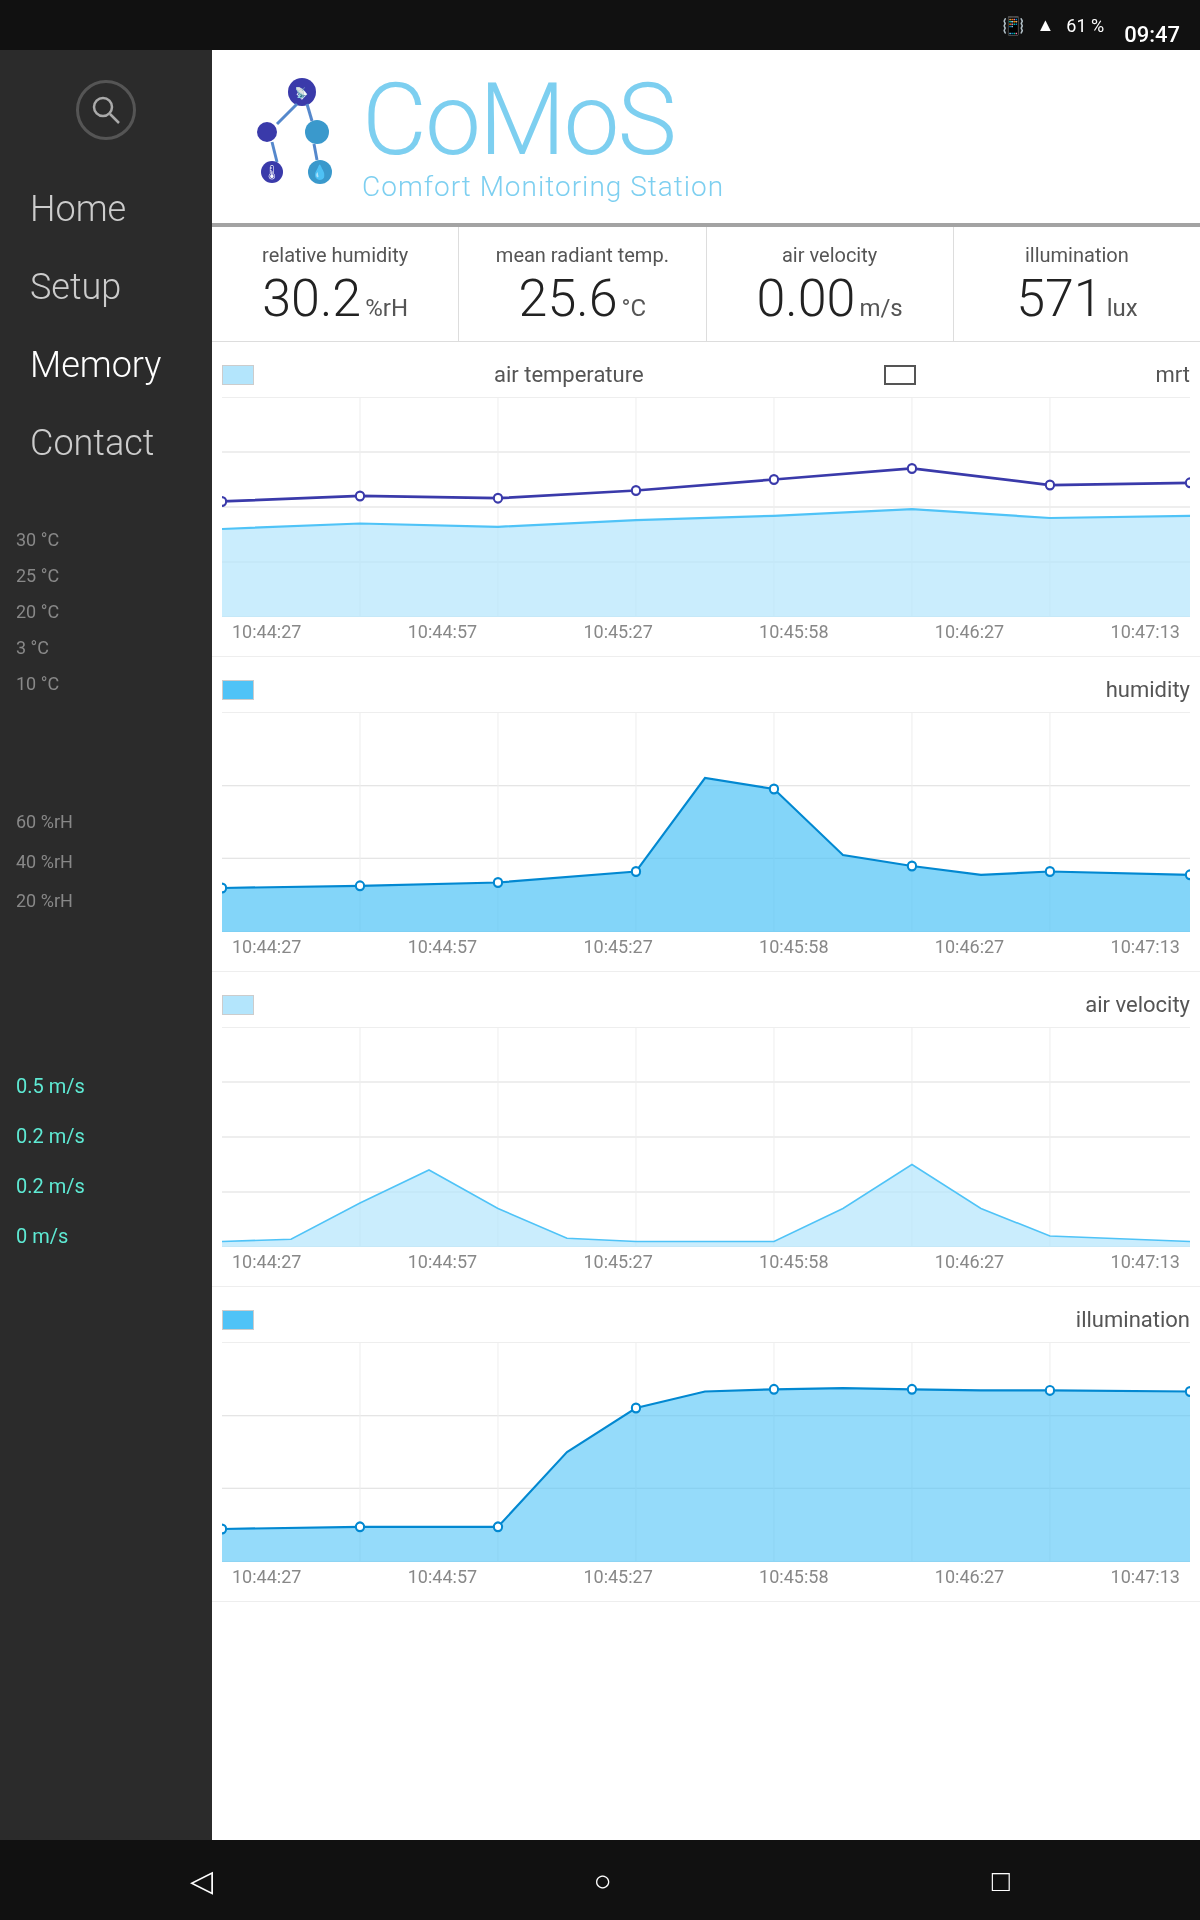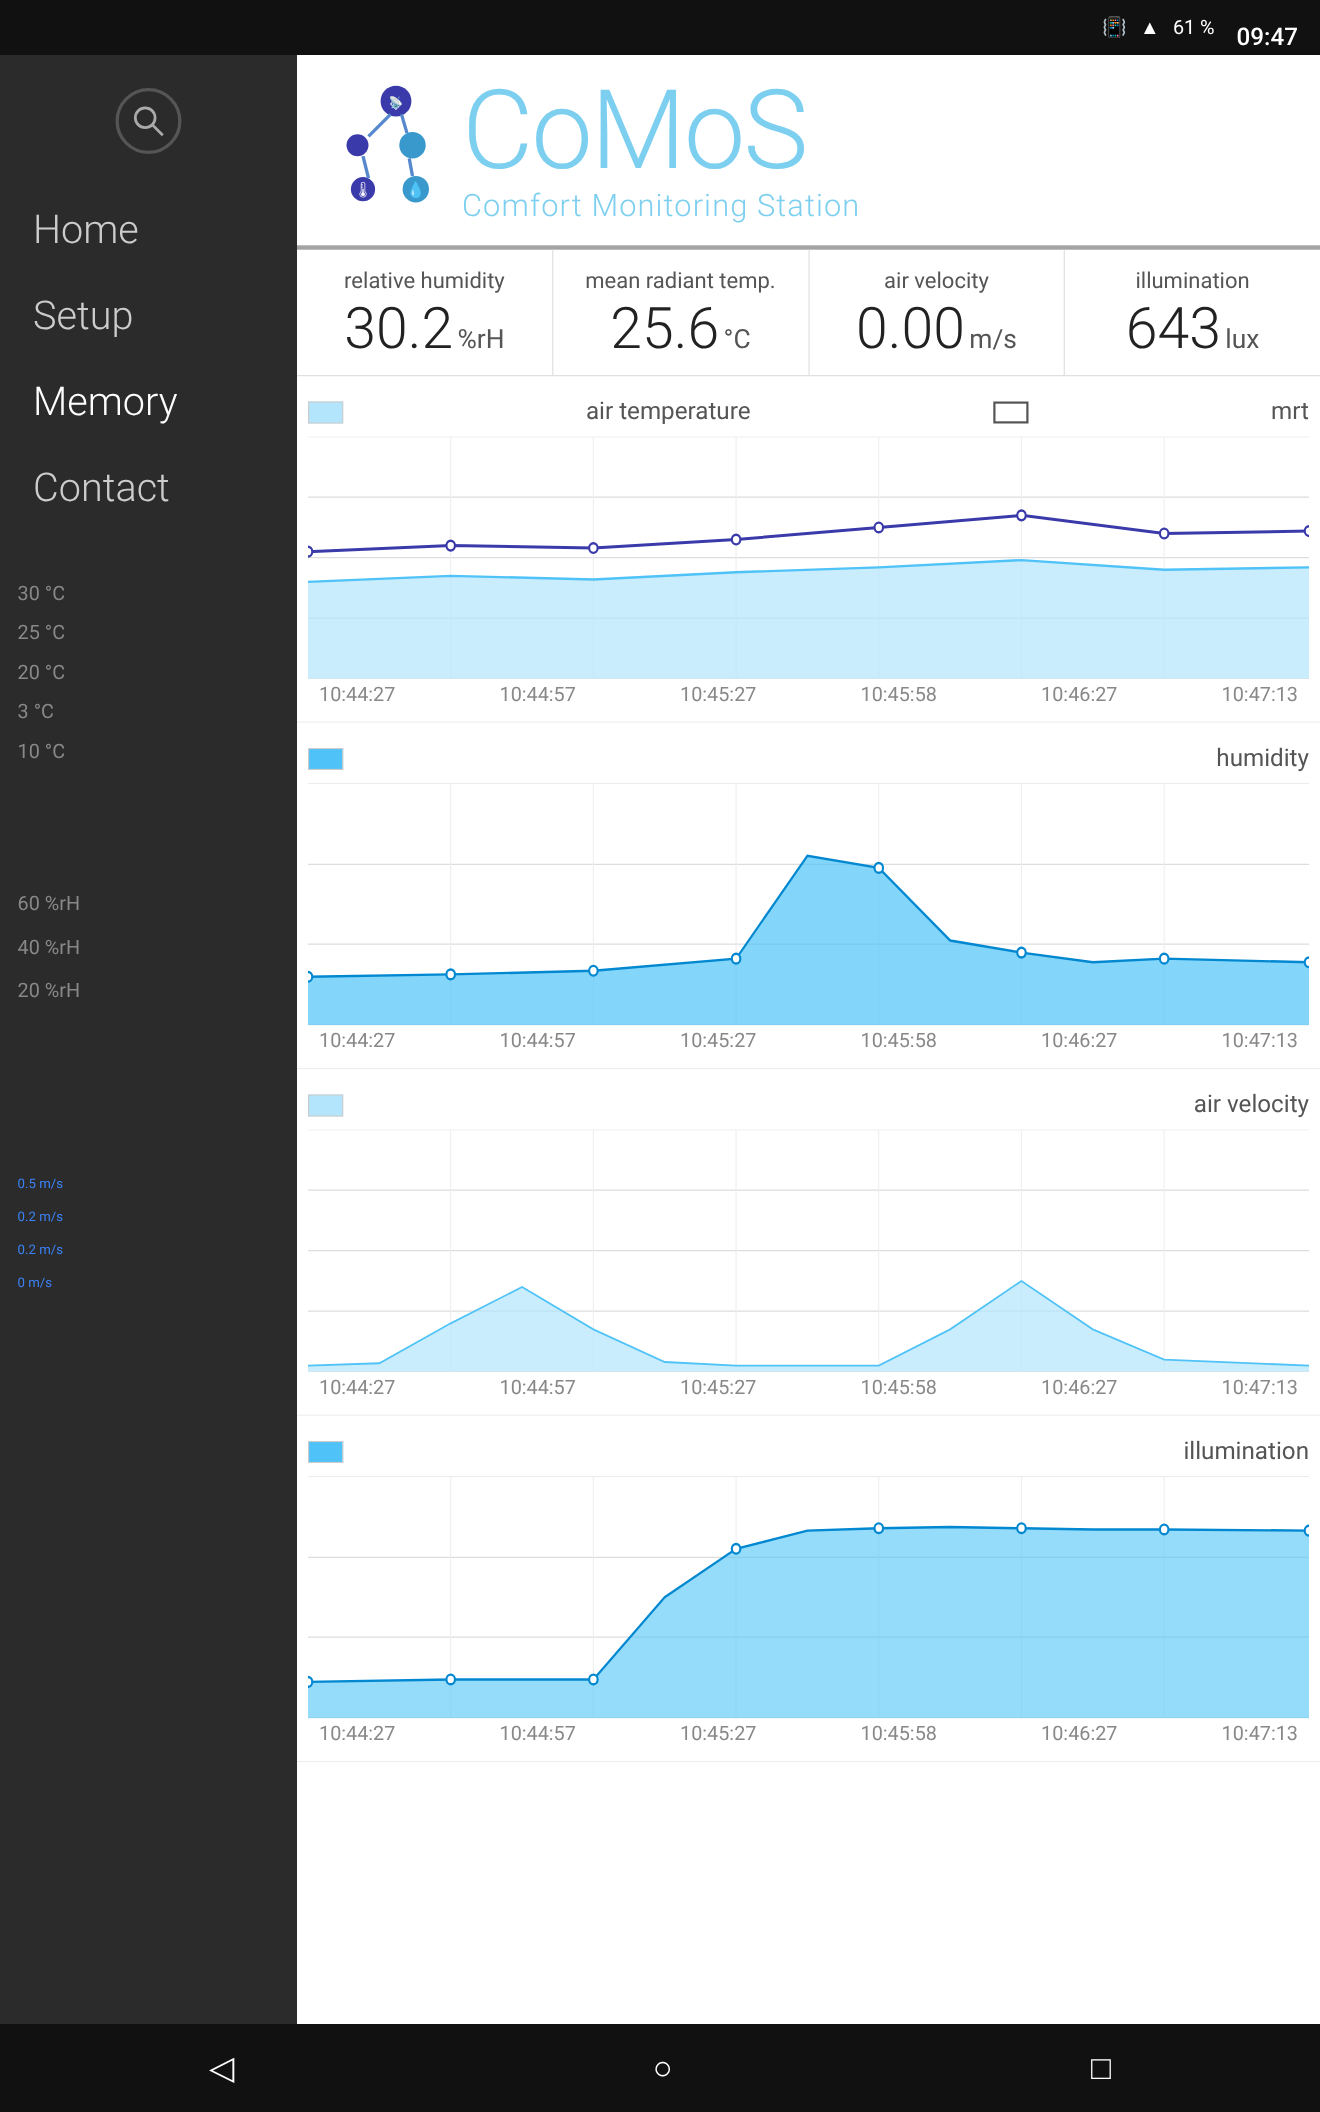--- a/index.html
+++ b/index.html
@@ -43,21 +43,21 @@
 
     
     #main-layout {
       display: flex;
       flex: 1;
       overflow: hidden;
     }
 
     
     #sidebar {
-      width: 270px;
+      width: 212px;
       background: #2b2b2b;
       flex-shrink: 0;
       display: flex;
       flex-direction: column;
       padding-top: 20px;
       position: relative;
       z-index: 10;
     }
 
     .sidebar-search {
@@ -274,21 +274,21 @@
       <div>25 °C</div>
       <div>20 °C</div>
       <div>3 °C</div>
       <div>10 °C</div>
     </div>
     <div style="margin-top:80px; padding: 10px 16px; color:#888; font-size:18px; line-height:2.2;">
       <div>60 %rH</div>
       <div>40 %rH</div>
       <div>20 %rH</div>
     </div>
-    <div style="margin-top:120px; padding: 10px 16px; color:#3b82f6; font-size:12px; line-height:2.5;">
+    <div style="margin-top:120px; padding: 10px 16px; color:#5eead4; font-size:20px; line-height:2.5;">
       <div>0.5 m/s</div>
       <div>0.2 m/s</div>
       <div>0.2 m/s</div>
       <div>0 m/s</div>
     </div>
   </div>
 
   <div id="content">
 
     <div id="header">
@@ -339,21 +339,21 @@
       <div class="sensor-box">
         <div class="sensor-label">air velocity</div>
         <div>
           <span class="sensor-value">0.00</span>
           <span class="sensor-unit">m/s</span>
         </div>
       </div>
       <div class="sensor-box">
         <div class="sensor-label">illumination</div>
         <div>
-          <span class="sensor-value">643</span>
+          <span class="sensor-value">571</span>
           <span class="sensor-unit">lux</span>
         </div>
       </div>
     </div>
 
     <div id="charts-container">
 
       <div class="chart-section">
         <div class="chart-legend">
           <div class="legend-box air-temp"></div>

